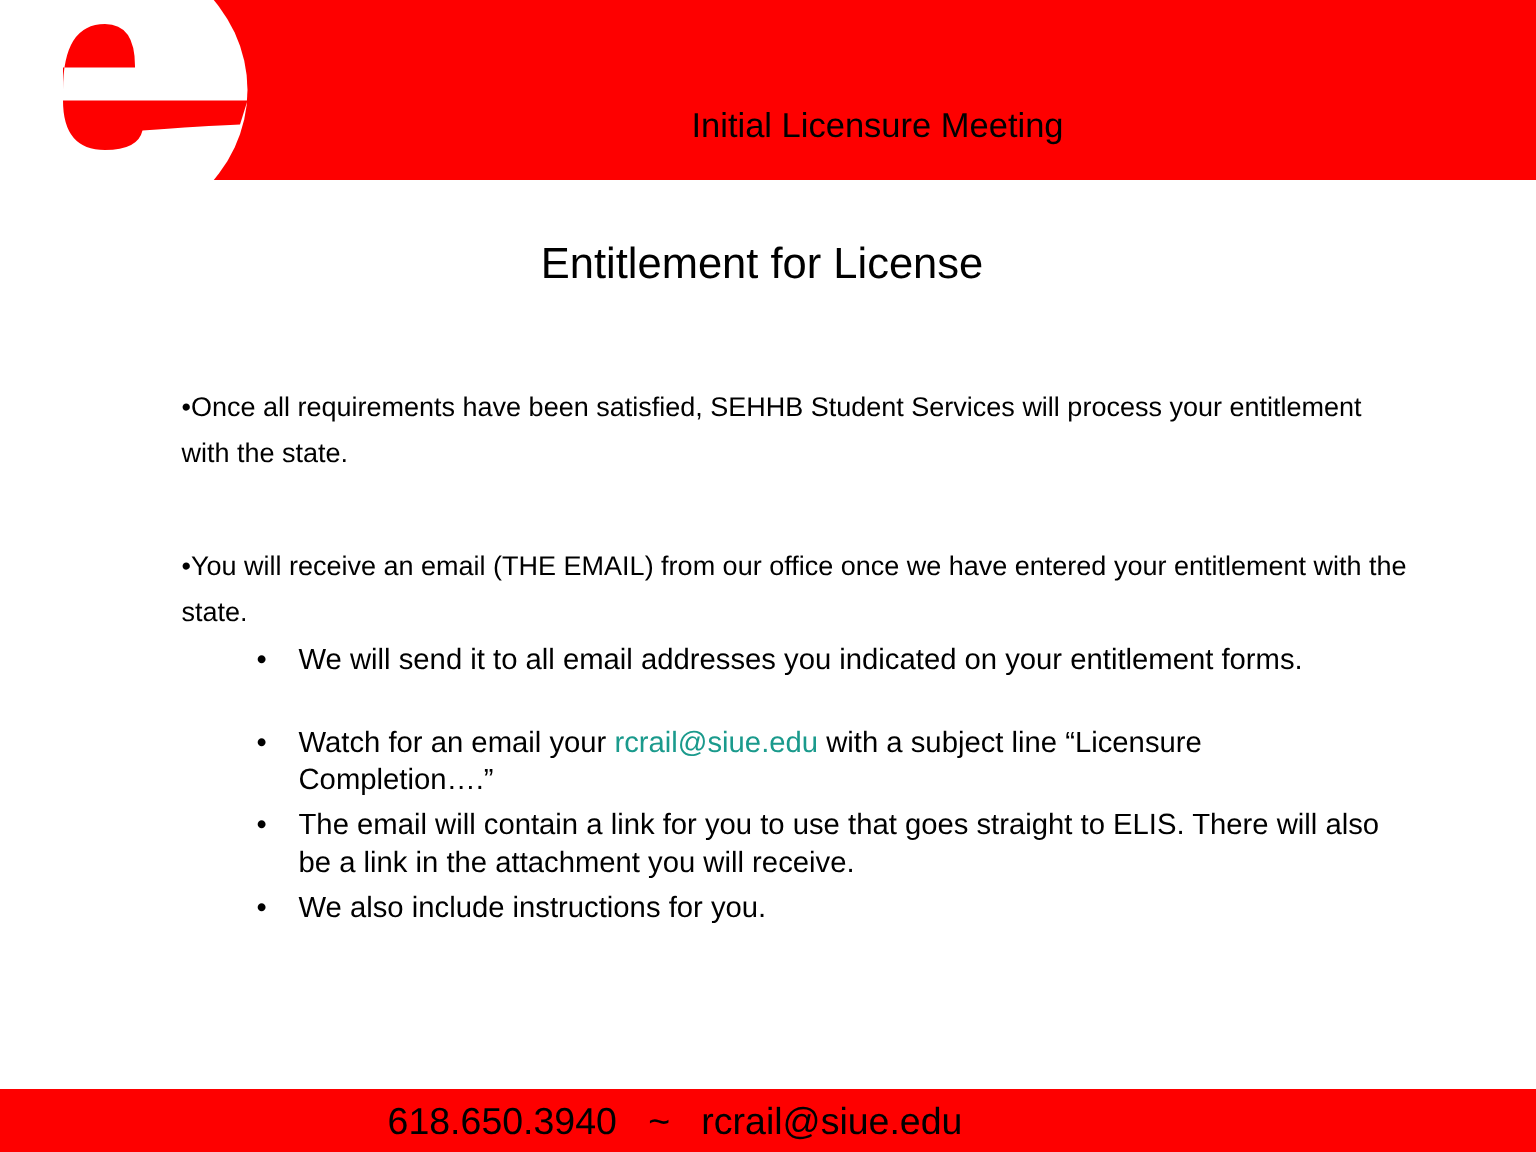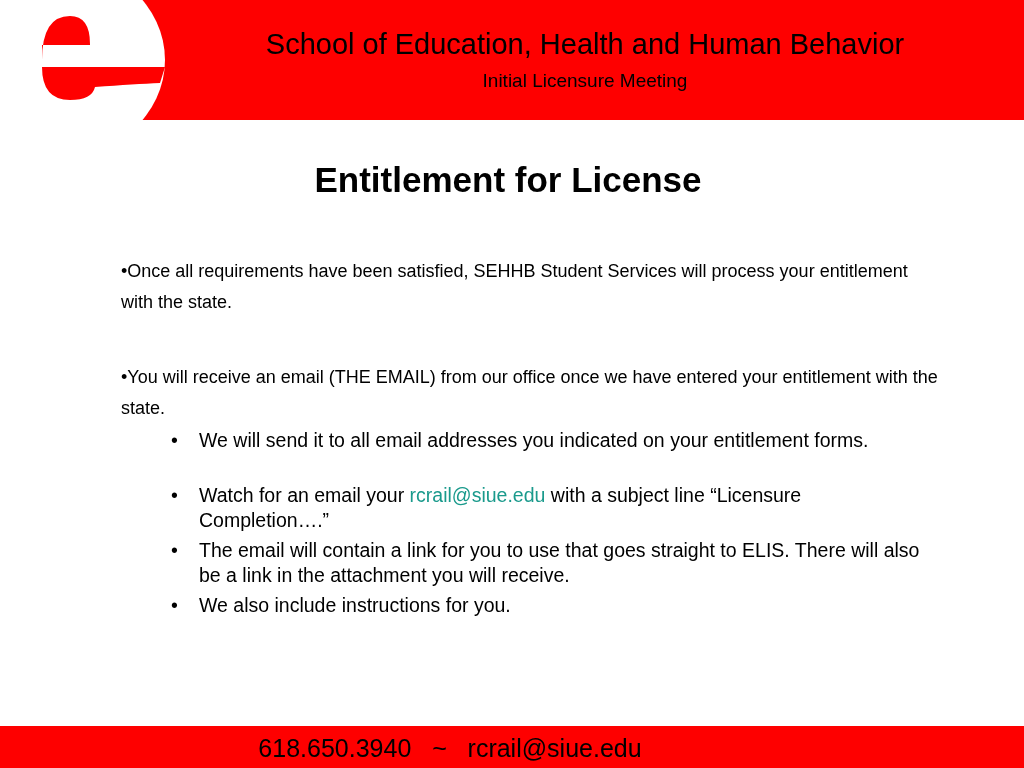--- a/index.html
+++ b/index.html
@@ -3,40 +3,39 @@
 <meta charset="utf-8">
 <style>
   html, body { margin:0; padding:0; }
   body { width:1024px; height:768px; position:relative; background:#fff; overflow:hidden;
          font-family:"Liberation Sans", sans-serif; color:#000; }
   .header { position:absolute; left:0; top:0; width:1024px; height:120px; background:#fe0000; overflow:hidden; }
   .logo-white { position:absolute; left:-60px; top:-40px; width:225px; height:200px; background:#fff;
                 border-radius:0 50% 50% 0 / 0 50% 50% 0; }
   .logo-e { position:absolute; left:0; top:0; width:200px; height:120px; }
   .h-title { position:absolute; left:200px; width:770px; top:28px; text-align:center; font-size:29px; }
-  .h-sub { position:absolute; left:200px; width:770px; top:70px; text-align:center; font-size:19px; }
-  .title { position:absolute; left:0; width:1016px; top:160px; text-align:center; font-size:35px;font-weight:bold; }
+  .h-sub { position:absolute; left:200px; width:770px; top:70px; text-align:center; font-size:23px; }
+  .title { position:absolute; left:0; width:1016px; top:160px; text-align:center; font-size:29px; }
   .p { position:absolute; left:121px; width:820px; font-size:18px; line-height:31px; }
   .sub { position:absolute; left:171px; width:760px; font-size:19.5px; line-height:25px; }
   .sub .dot { position:absolute; left:0; }
   .sub .txt { display:block; margin-left:28px; }
   a.link { color:#1a9a8c; }
   .footer { position:absolute; left:0; top:726px; width:1024px; height:42px; background:#fe0000; }
   .footer-text { position:absolute; left:0; width:900px; top:8px; text-align:center; font-size:25px; white-space:pre; }
 </style>
 </head>
 <body>
 
 <div class="header">
   <div class="logo-white"></div>
   <svg class="logo-e" viewBox="0 0 200 120">
     <path d="M42 60 Q42 16 70 16 Q90 16 90 44 L90 45 L42 45 Z" fill="#fe0000"></path>
     <path d="M42 67 L165 67 L160 83 Q135 84 95 87 Q92 100 70 100 Q42 100 42 67 Z" fill="#fe0000"></path>
   </svg>
-  <div class="h-title">School of Education, Health and Human Behavior</div>
   <div class="h-sub">Initial Licensure Meeting</div>
 </div>
 
 <div class="title">Entitlement for License</div>
 
 <div class="p" style="top:256px;">•Once all requirements have been satisfied, SEHHB Student Services will process your entitlement with the state.</div>
 <div class="p" style="top:362px;">•You will receive an email (THE EMAIL) from our office once we have entered your entitlement with the state.</div>
 
 <div class="sub" style="top:428px;">
   <span class="dot">•</span>

